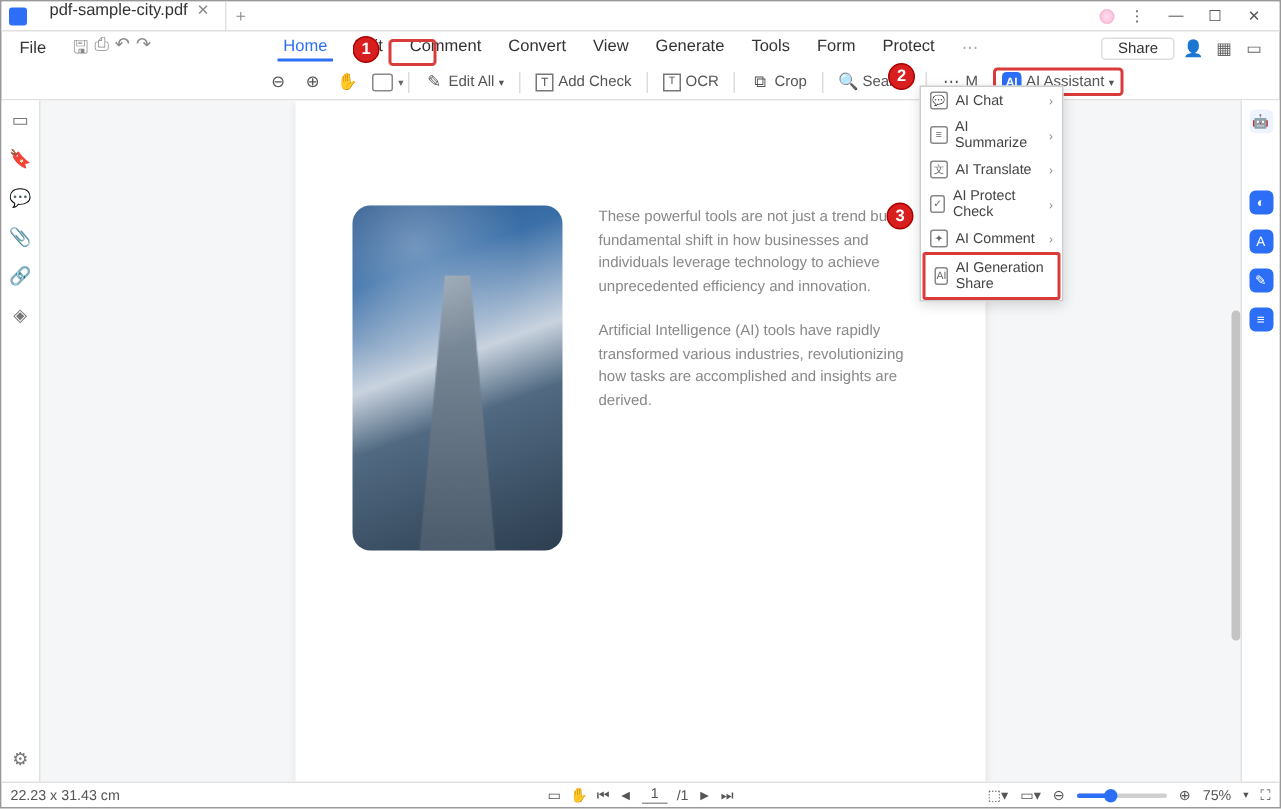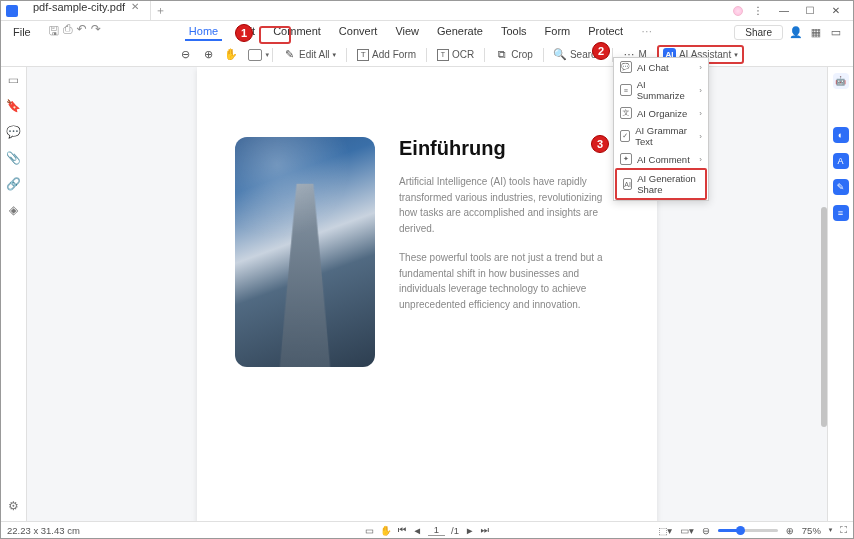--- a/index.html
+++ b/index.html
@@ -153,21 +153,21 @@
       </div>
     <div class="sep"></div>
     <div class="rbtn">
         <span class="i">✎</span>
         <span>Edit All</span>
         <span style="font-size:7px;">▾</span>
       </div>
     <div class="sep"></div>
     <div class="rbtn">
         <span class="i" style="border:1px solid #777;font-size:8px;width:12px;height:12px;">T</span>
-        <span>Add Form</span>
+        <span>Add Check</span>
       </div>
     <div class="sep"></div>
     <div class="rbtn">
         <span class="i" style="border:1px solid #777;font-size:7px;width:12px;height:12px;">T</span>
         <span>OCR</span>
       </div>
     <div class="sep"></div>
     <div class="rbtn">
         <span class="i">⧉</span>
         <span>Crop</span>
@@ -201,26 +201,26 @@
       <span>AI Chat</span>
       <span class="arrow">›</span>
     </div>
   <div class="dd-item">
       <div class="di">≡</div>
       <span>AI Summarize</span>
       <span class="arrow">›</span>
     </div>
   <div class="dd-item">
       <div class="di">文</div>
-      <span>AI Organize</span>
+      <span>AI Translate</span>
       <span class="arrow">›</span>
     </div>
   <div class="dd-item">
       <div class="di">✓</div>
-      <span>AI Grammar Text</span>
+      <span>AI Protect Check</span>
       <span class="arrow">›</span>
     </div>
   <div class="dd-item">
       <div class="di">✦</div>
       <span>AI Comment</span>
       <span class="arrow">›</span>
     </div>
   <div class="dd-item boxed">
       <div class="di">AI</div>
       <span>AI Generation Share</span>
@@ -237,23 +237,22 @@
     <span>◈</span>
     <span class="bottom">⚙</span>
   </div>
 
   <div class="canvas-area">
     <div class="page">
       <div class="page-inner">
         <div class="content-row">
           <div class="photo"></div>
           <div style="flex:1;">
-            <div class="subtitle">Einführung</div>
+            <div class="para">These powerful tools are not just a trend but a fundamental shift in how businesses and individuals leverage technology to achieve unprecedented efficiency and innovation.</div>
             <div class="para">Artificial Intelligence (AI) tools have rapidly transformed various industries, revolutionizing how tasks are accomplished and insights are derived.</div>
-            <div class="para">These powerful tools are not just a trend but a fundamental shift in how businesses and individuals leverage technology to achieve unprecedented efficiency and innovation.</div>
           </div>
         </div>
       </div>
     </div>
     <div class="scroll-thumb"></div>
   </div>
 
   <div class="right-rail">
     <div class="chip" style="background:#eef3ff;color:#2d6ef7;">🤖</div>
     <div style="height:18px;"></div>

